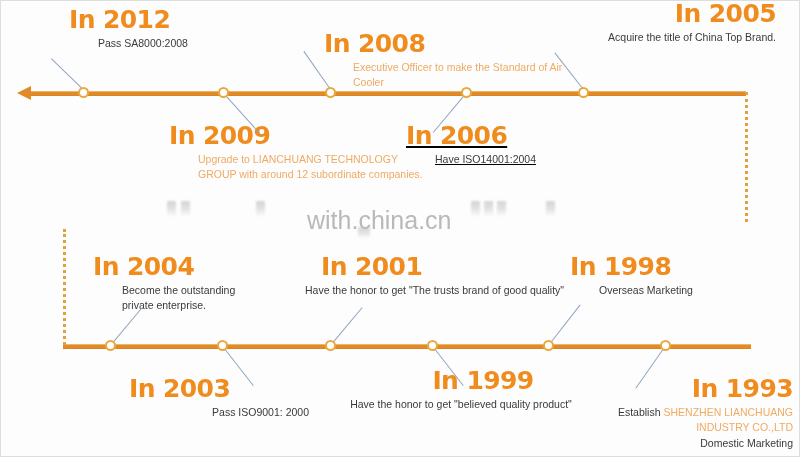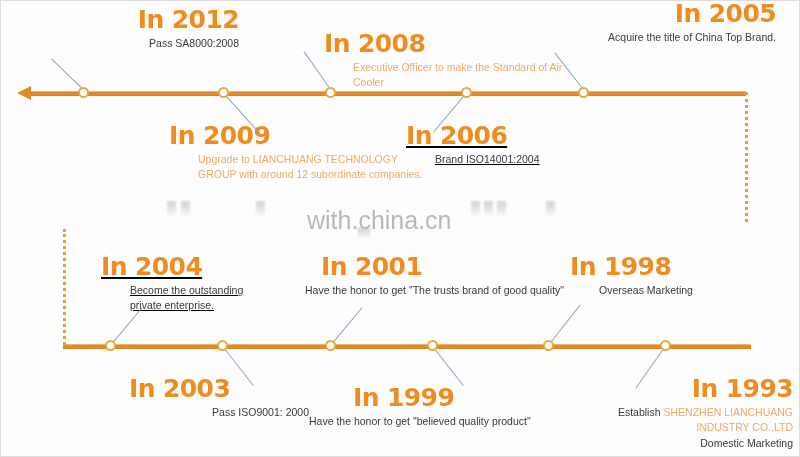--- a/index.html
+++ b/index.html
@@ -143,61 +143,61 @@
   <div class="leader" style="left:466px; top:92px;  width:52px; transform:rotate(130deg);"></div>
   <div class="leader" style="left:583px; top:90px;  width:48px; transform:rotate(-128deg);"></div>
 
   <div class="leader" style="left:110px; top:343px; width:48px; transform:rotate(-50deg);"></div>
   <div class="leader" style="left:222px; top:345px; width:50px; transform:rotate(52deg);"></div>
   <div class="leader" style="left:330px; top:343px; width:48px; transform:rotate(-50deg);"></div>
   <div class="leader" style="left:432px; top:345px; width:50px; transform:rotate(52deg);"></div>
   <div class="leader" style="left:548px; top:343px; width:50px; transform:rotate(-52deg);"></div>
   <div class="leader" style="left:665px; top:345px; width:52px; transform:rotate(125deg);"></div>
 
-  <div class="entry" style="left:68px; top:6px; width:170px;text-align:right;">
+  <div class="entry" style="left:68px; top:6px; width:170px;">
     <div class="year">In 2012</div>
     <div class="desc">Pass SA8000:2008</div>
   </div>
 
   <div class="entry" style="left:168px; top:122px; width:260px;">
     <div class="year">In 2009</div>
     <div class="desc muted">Upgrade to LIANCHUANG TECHNOLOGY GROUP with around 12 subordinate companies.</div>
   </div>
 
   <div class="entry" style="left:323px; top:6px; width:260px;margin-top:24px;">
     <div class="year">In 2008</div>
     <div class="desc muted">Executive Officer to make the Standard of Air Cooler</div>
   </div>
 
   <div class="entry" style="left:405px; top:122px; width:180px;text-decoration:underline;">
     <div class="year">In 2006</div>
-    <div class="desc">Brand ISO14001:2004</div>
+    <div class="desc">Have ISO14001:2004</div>
   </div>
 
   <div class="entry" style="left:560px; top:0; width:215px;text-align:right;">
     <div class="year">In 2005</div>
     <div class="desc">Acquire the title of China Top Brand.</div>
   </div>
 
-  <div class="entry" style="left:100px; top:253px; width:165px;text-decoration:underline;">
+  <div class="entry" style="left:92px; top:253px; width:165px;">
     <div class="year">In 2004</div>
     <div class="desc">Become the outstanding private enterprise.</div>
   </div>
 
   <div class="entry" style="left:128px; top:375px; width:180px;">
     <div class="year">In 2003</div>
     <div class="desc" style="margin-left:8px;text-align:right;">Pass ISO9001: 2000</div>
   </div>
 
   <div class="entry" style="left:320px; top:253px; width:250px;">
     <div class="year">In 2001</div>
     <div class="desc" style="margin-left:-45px;">Have the honor to get "The trusts brand of good quality"</div>
   </div>
 
-  <div class="entry" style="left:352px; top:384px; width:260px;">
+  <div class="entry" style="left:352px; top:367px; width:260px;text-align:center;">
     <div class="year">In 1999</div>
     <div class="desc" style="margin-left:-73px;">Have the honor to get "believed quality product"</div>
   </div>
 
   <div class="entry" style="left:551px; top:253px; width:180px;margin-left:18px;">
     <div class="year">In 1998</div>
     <div class="desc">Overseas Marketing</div>
   </div>
 
   <div class="entry" style="left:580px; top:375px; width:212px;text-align:right;">

